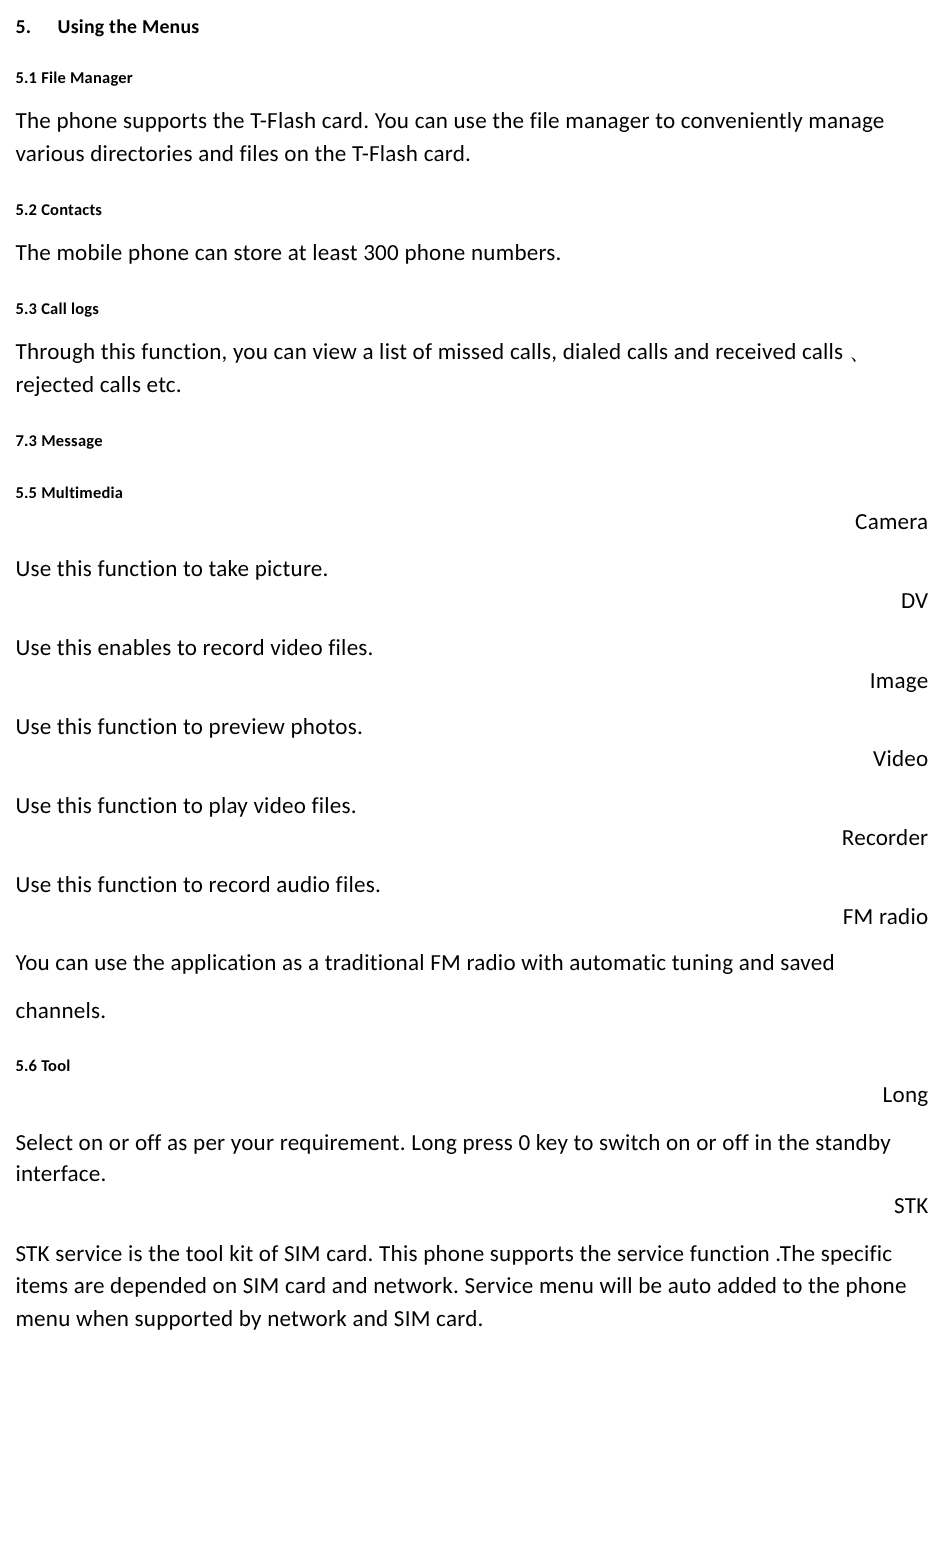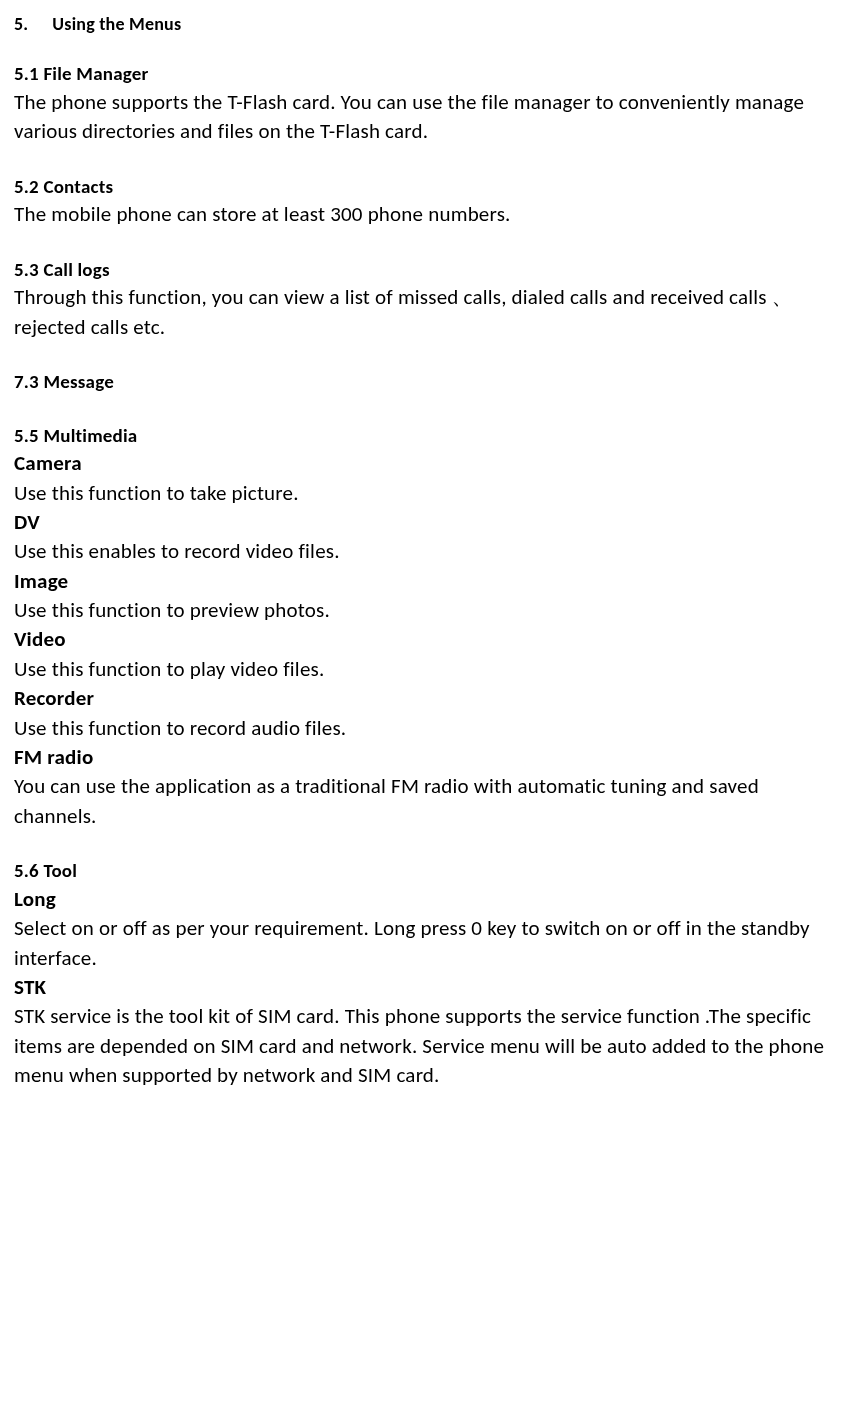--- a/index.html
+++ b/index.html
@@ -21,27 +21,29 @@
       font-size: 18px;
       font-weight: bold;
       margin-bottom: 24px;
     }
     .h1 .num {
       display: inline-block;
       margin-right: 24px;
     }
     .h2 {
       font-weight: bold;
-      font-size: 19px;
+      font-size: 15px;
     }
     .bold {
-      font-weight: bold;
+      font-weight: normal;
+      text-align: right;
     }
     .para {
       margin-bottom: 0;
+      margin-top: 13px;
     }
     .section {
       margin-bottom: 27px;
     }
     .section:last-child {
       margin-bottom: 0;
     }
     .subitem {
       
     }

